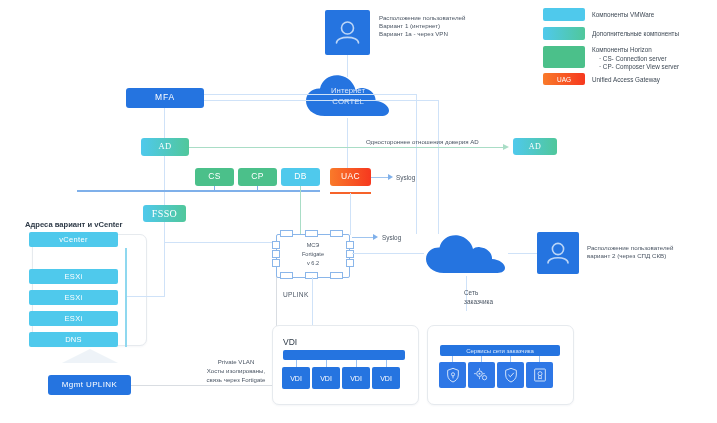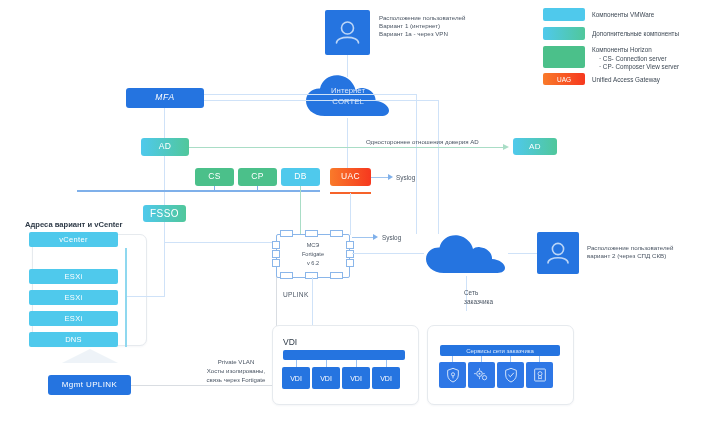--- a/index.html
+++ b/index.html
@@ -10,21 +10,21 @@
   }
   .abs{position:absolute;}
   .box{
     position:absolute;display:flex;align-items:center;justify-content:center;
     border-radius:3px;color:#ffffff;font-size:8px;letter-spacing:.4px;
     text-align:center;line-height:1.15;
   }
   
   .c-blue{background:#2574e0;}
   .c-vmw{background:#4fc9ec;}
-  .c-add{background:linear-gradient(90deg,#4fc9ec 0%,#50c79b 100%);}
+  .c-add{background:linear-gradient(90deg,#4fc9ec 0%,#50c79b 100%);font-family:Liberation Serif, serif;}
   .c-hor{background:#4bc08a;}
   .c-uag{background:linear-gradient(90deg,#f97a2a 0%,#f6381f 100%);}
 
   .lbl{position:absolute;font-size:6.2px;line-height:1.45;color:#4a5563;white-space:pre-line;}
   .lbl-dark{color:#2e3a47;}
   .title-left{position:absolute;font-size:7.6px;color:#2e3a47;font-weight:600;}
 
   .line{position:absolute;background:#b9d4f2;}
   .line-h{height:1px;}
   .line-v{width:1px;}
@@ -99,21 +99,21 @@
     <path d="M22 44 C9 44 3 36 3 29 C3 21 10 16 17 16.6 C19 7 28 2 37 3.6 C45 5 51 11 52.5 18 C54 16.8 57 15.6 60 16 C69 17 73 24 72.6 29 C80 29.5 86 34 86 38.5 C86 42 83 44 78 44 Z" fill="#2574e0"></path>
   </svg>
   <div style="position:absolute;left:0;top:14px;width:90px;text-align:center;color:#d7e6fb;font-size:7.8px;line-height:1.35;">
     <div>Интернет</div>
     <div>CORTEL</div>
   </div>
 </div>
 
 <div class="line line-v line-pale" style="left:347px;top:118px;height:52px;"></div>
 
-<div class="box c-blue" style="left:126px;top:88px;width:78px;height:20px;font-size:8.5px;letter-spacing:.8px;font-style:italic;">MFA</div>
+<div class="box c-blue" style="left:126px;top:88px;width:78px;height:20px;font-size:8.5px;letter-spacing:.8px;">MFA</div>
 
 <div class="line line-h line-pale" style="left:204px;top:94px;width:212px;"></div>
 <div class="line line-v line-pale" style="left:416px;top:94px;height:140px;"></div>
 <div class="line line-h line-pale" style="left:204px;top:100px;width:234px;"></div>
 <div class="line line-v line-pale" style="left:438px;top:100px;height:134px;"></div>
 
 <div class="line line-v line-pale" style="left:164px;top:108px;height:30px;"></div>
 
 <div class="box c-add" style="left:141px;top:138px;width:48px;height:18px;font-size:8.5px;">AD</div>
 

